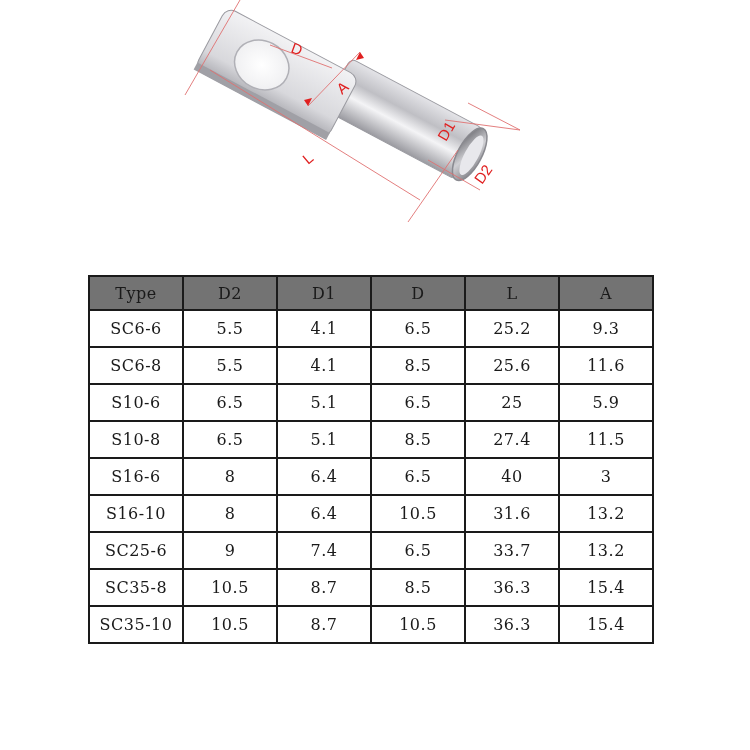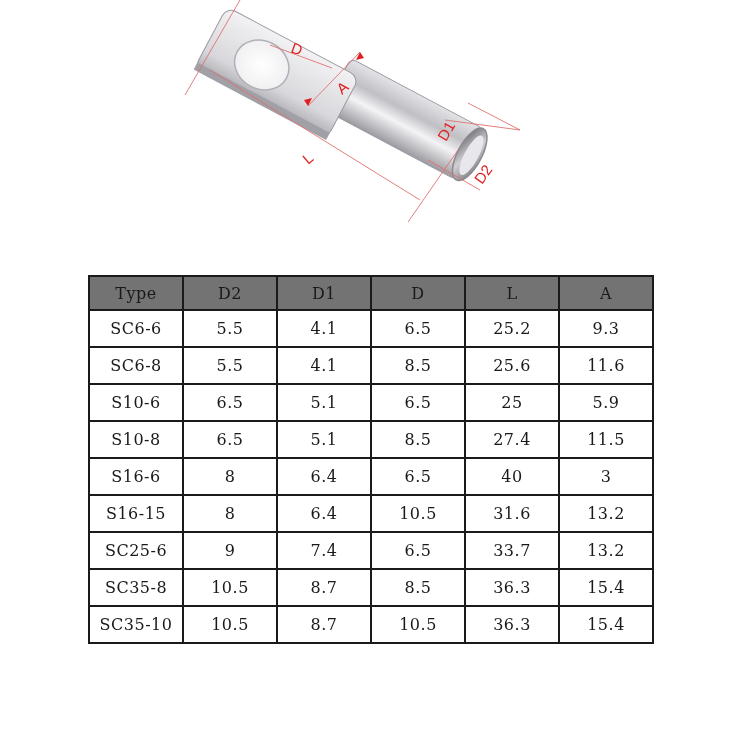--- a/index.html
+++ b/index.html
@@ -181,21 +181,21 @@
       </tr>
       <tr>
         <td>S16-6</td>
         <td>8</td>
         <td>6.4</td>
         <td>6.5</td>
         <td>40</td>
         <td>3</td>
       </tr>
       <tr>
-        <td>S16-15</td>
+        <td>S16-10</td>
         <td>8</td>
         <td>6.4</td>
         <td>10.5</td>
         <td>31.6</td>
         <td>13.2</td>
       </tr>
       <tr>
         <td>SC25-6</td>
         <td>9</td>
         <td>7.4</td>

